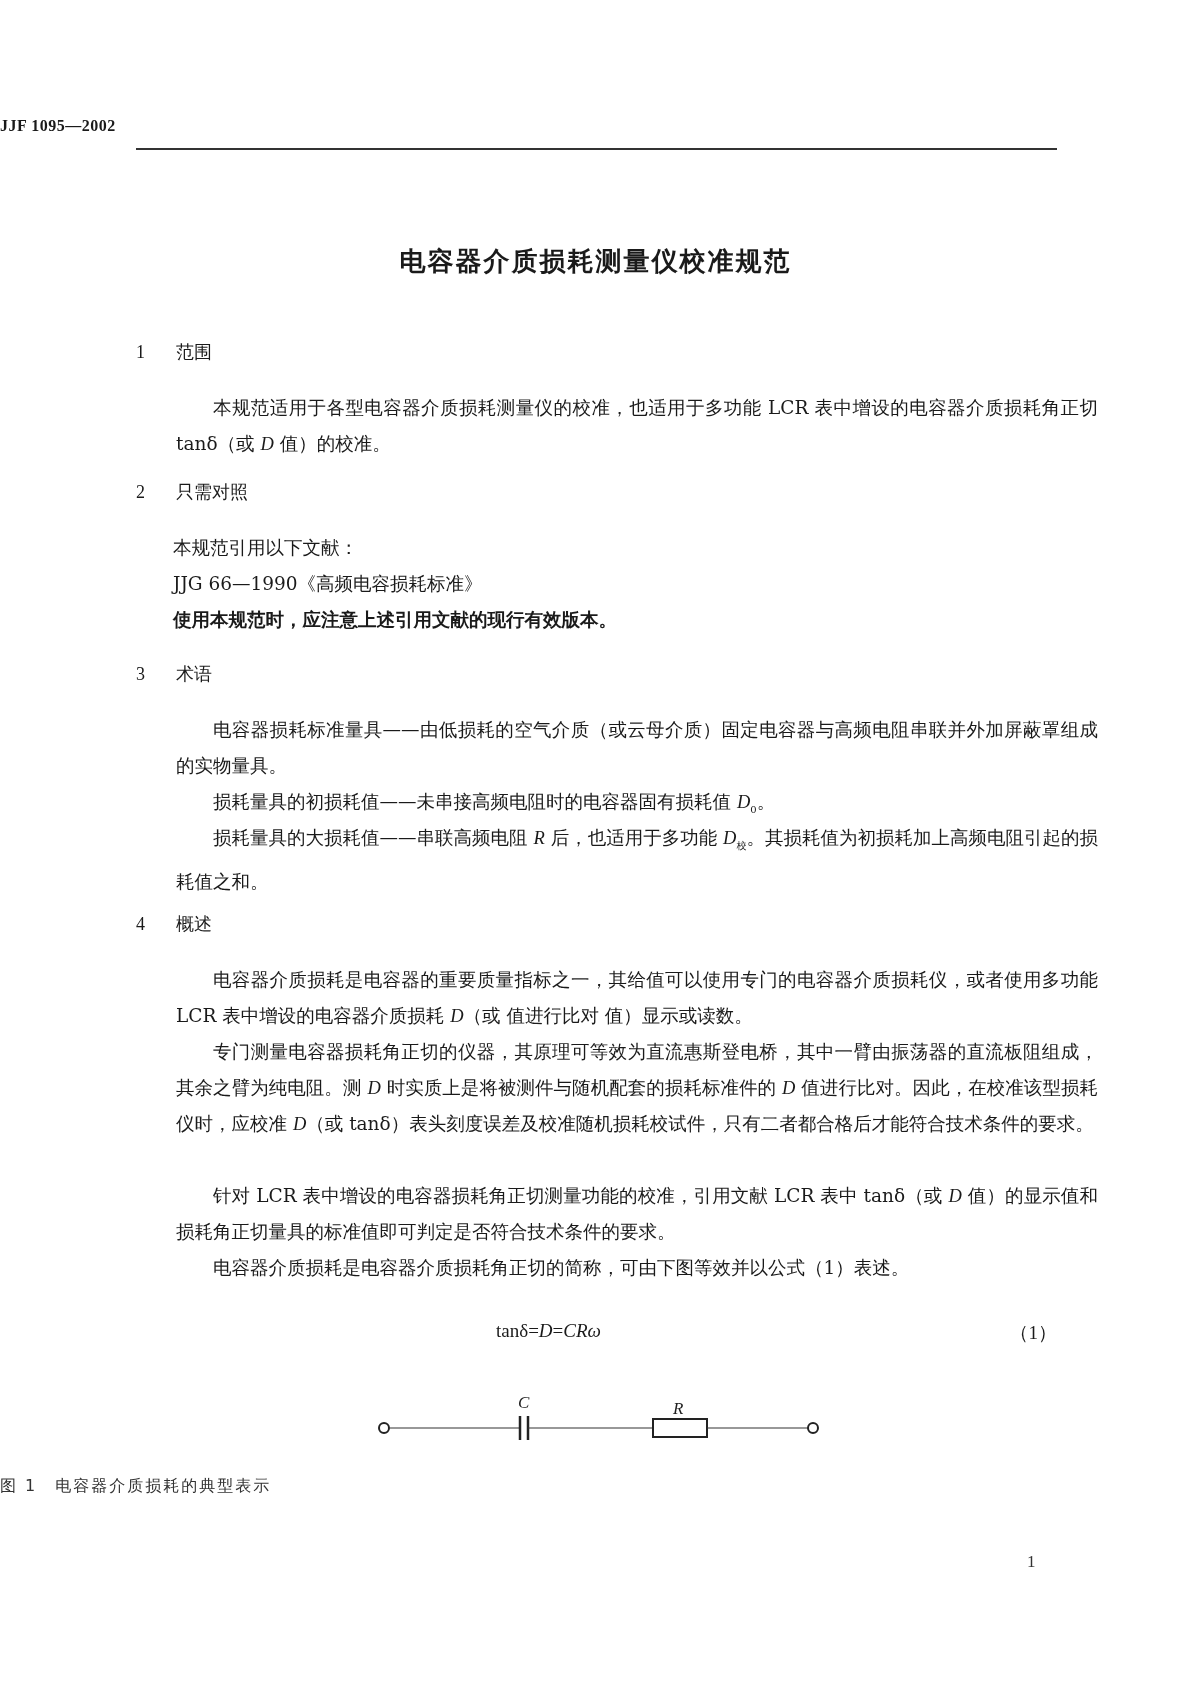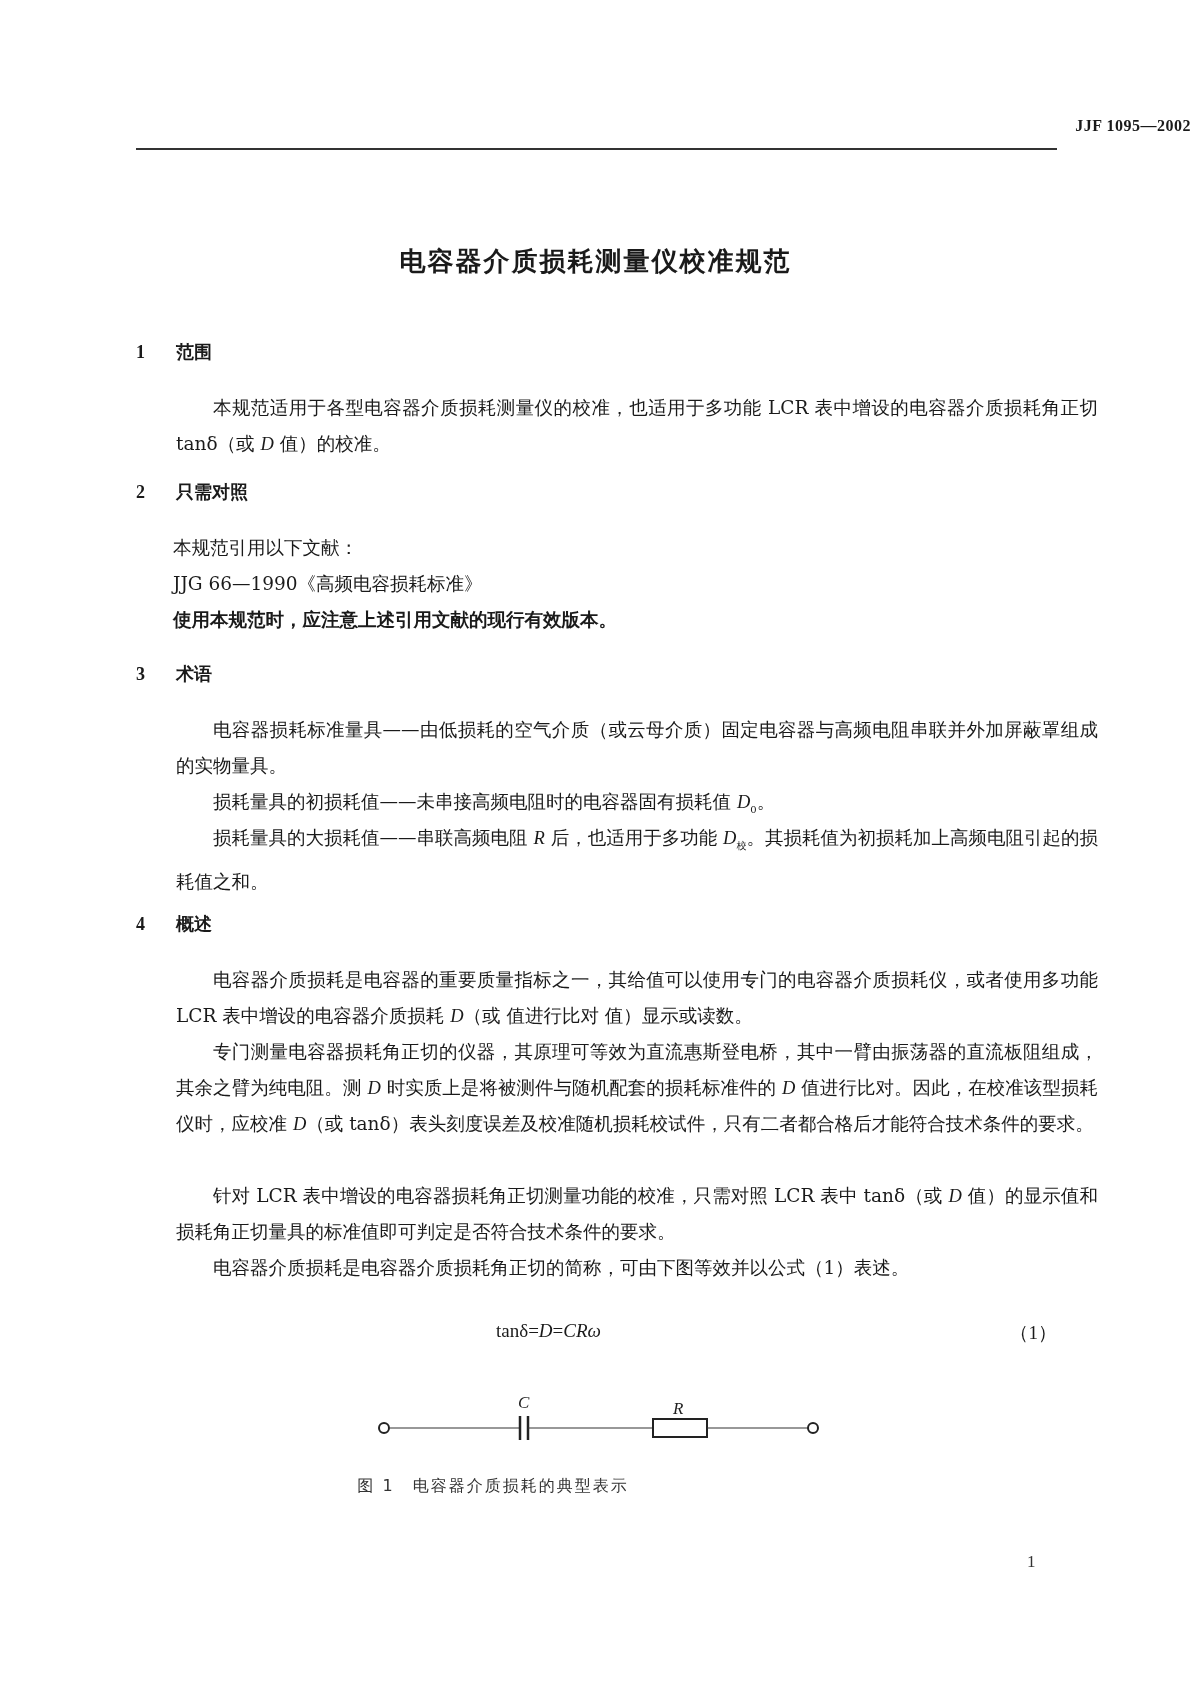--- a/index.html
+++ b/index.html
@@ -2,56 +2,56 @@
 <html><head>
 <meta charset="utf-8">
 <style>
   html, body { margin: 0; padding: 0; background: #ffffff; }
   body {
     width: 1191px; height: 1684px; position: relative; overflow: hidden;
     font-family: "DejaVu Serif", "Liberation Serif", serif;
     color: #1a1a1a;
   }
   .header-code {
-    position: absolute; top: 117px; left: 0; width: 1191px; text-align: right;
+    position: absolute; top: 117px; left: 0; width: 1191px; text-align: left;
     font-family: "Liberation Serif", serif; font-weight: bold; font-size: 16px;
     letter-spacing: 0.5px;
   }
   .header-rule {
     position: absolute; top: 148px; left: 136px; width: 921px; height: 0;
     border-top: 2px solid #333;
   }
   .doc-title {
     position: absolute; top: 244px; left: 0; width: 1191px; text-align: center;
     font-family: "DejaVu Sans", sans-serif; font-size: 26px; letter-spacing: 2px; font-weight: bold;
   }
   .section-head {
     position: absolute; left: 136px; font-family: "DejaVu Sans", sans-serif;
-    font-size: 18px; font-weight: bold;
+    font-size: 18px; font-weight: normal;
   }
   .section-head .num { display: inline-block; width: 40px; font-family: "Liberation Serif", serif; }
   .para {
     position: absolute; left: 136px; width: 922px;
     font-size: 18.5px; line-height: 36px; text-align: justify;
     text-align-last: left;
   }
   .indent { text-indent: 37px; margin-left: 40px; }
   .plain { padding-left: 37px; }
   i.var { font-family: "Liberation Serif", serif; font-style: italic; }
   sub { font-size: 10px; }
   .formula {
     position: absolute; top: 1320px; left: 0; width: 1097px; text-align: center;
     font-size: 19px; font-family: "Liberation Serif", serif;
   }
   .formula-num {
     position: absolute; top: 1320px; right: 134px; font-size: 19px; font-family: "Liberation Serif", serif;
   }
   .circuit { position: absolute; top: 1388px; left: 370px; }
   .fig-caption {
-    position: absolute; top: 1476px; left: 0; width: 986px; text-align: center;
+    position: absolute; top: 1476px; left: 0; width: 986px; text-align: left;
     font-family: "DejaVu Sans", sans-serif; font-size: 16px; letter-spacing: 2px; color: #333;
   }
   .page-num {
     position: absolute; top: 1552px; left: 1027px; font-size: 17px;
     font-family: "Liberation Serif", serif; color: #333;
   }
 </style>
 </head>
 <body>
 
@@ -88,21 +88,21 @@
 <div class="section-head" style="top:912px;">
   <span class="num">4</span><span>概述</span>
 </div>
 <div class="para indent" style="top:962px;">
   <span>电容器介质损耗是电容器的重要质量指标之一，其给值可以使用专门的电容器介质损耗仪，或者使用多功能 LCR 表中增设的电容器介质损耗 </span><i class="var">D</i><span>（或 值进行比对 值）显示或读数。</span>
 </div>
 <div class="para indent" style="top:1034px;">
   <span>专门测量电容器损耗角正切的仪器，其原理可等效为直流惠斯登电桥，其中一臂由振荡器的直流板阻组成，其余之臂为纯电阻。测 </span><i class="var">D</i><span> 时实质上是将被测件与随机配套的损耗标准件的 </span><i class="var">D</i><span> 值进行比对。因此，在校准该型损耗仪时，应校准 </span><i class="var">D</i><span>（或 tanδ）表头刻度误差及校准随机损耗校试件，只有二者都合格后才能符合技术条件的要求。</span>
 </div>
 <div class="para indent" style="top:1178px;">
-  <span>针对 LCR 表中增设的电容器损耗角正切测量功能的校准，只需对照 LCR 表中 tanδ（或 </span><i class="var">D</i><span> 值）的显示值和损耗角正切量具的标准值即可判定是否符合技术条件的要求。</span>
+  <span>针对 LCR 表中增设的电容器损耗角正切测量功能的校准，引用文献 LCR 表中 tanδ（或 </span><i class="var">D</i><span> 值）的显示值和损耗角正切量具的标准值即可判定是否符合技术条件的要求。</span>
 </div>
 <div class="para indent" style="top:1250px;">电容器介质损耗是电容器介质损耗角正切的简称，可由下图等效并以公式（1）表述。</div>
 
 <div class="formula">
   <span>tanδ=</span><i class="var">D</i><span>=</span><i class="var">C</i><i class="var">R</i><i class="var">ω</i>
 </div>
 <div class="formula-num">（1）</div>
 
 <svg class="circuit" width="460" height="60" viewBox="0 0 460 60">
   <circle cx="14" cy="40" r="5" fill="none" stroke="#222" stroke-width="2"></circle>

